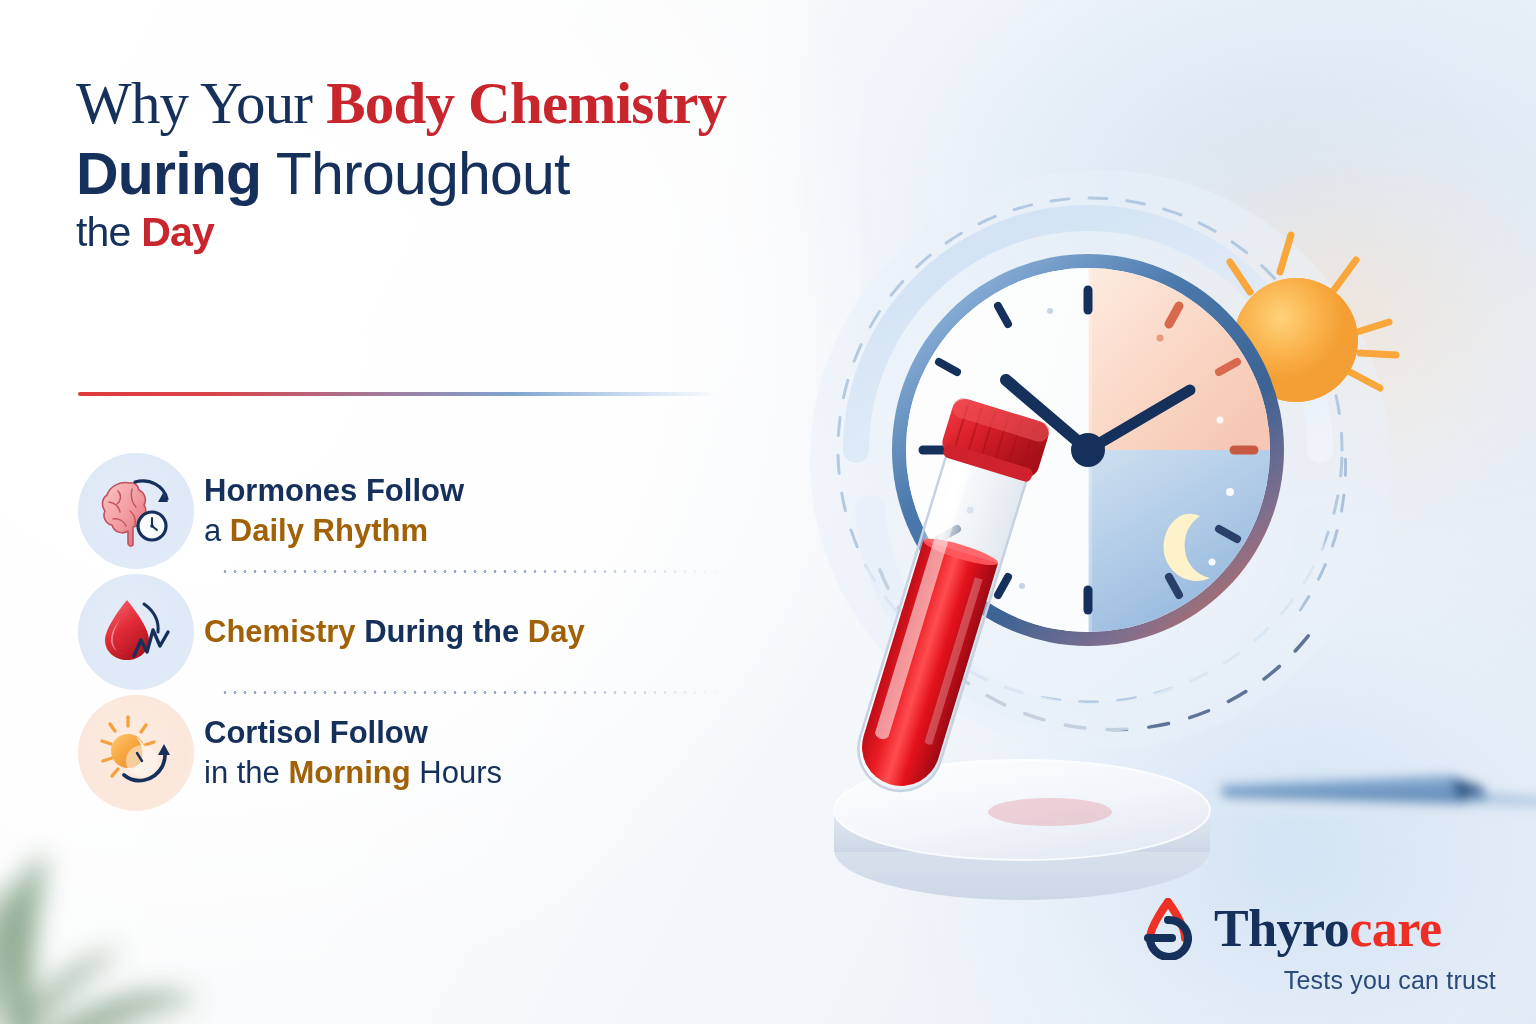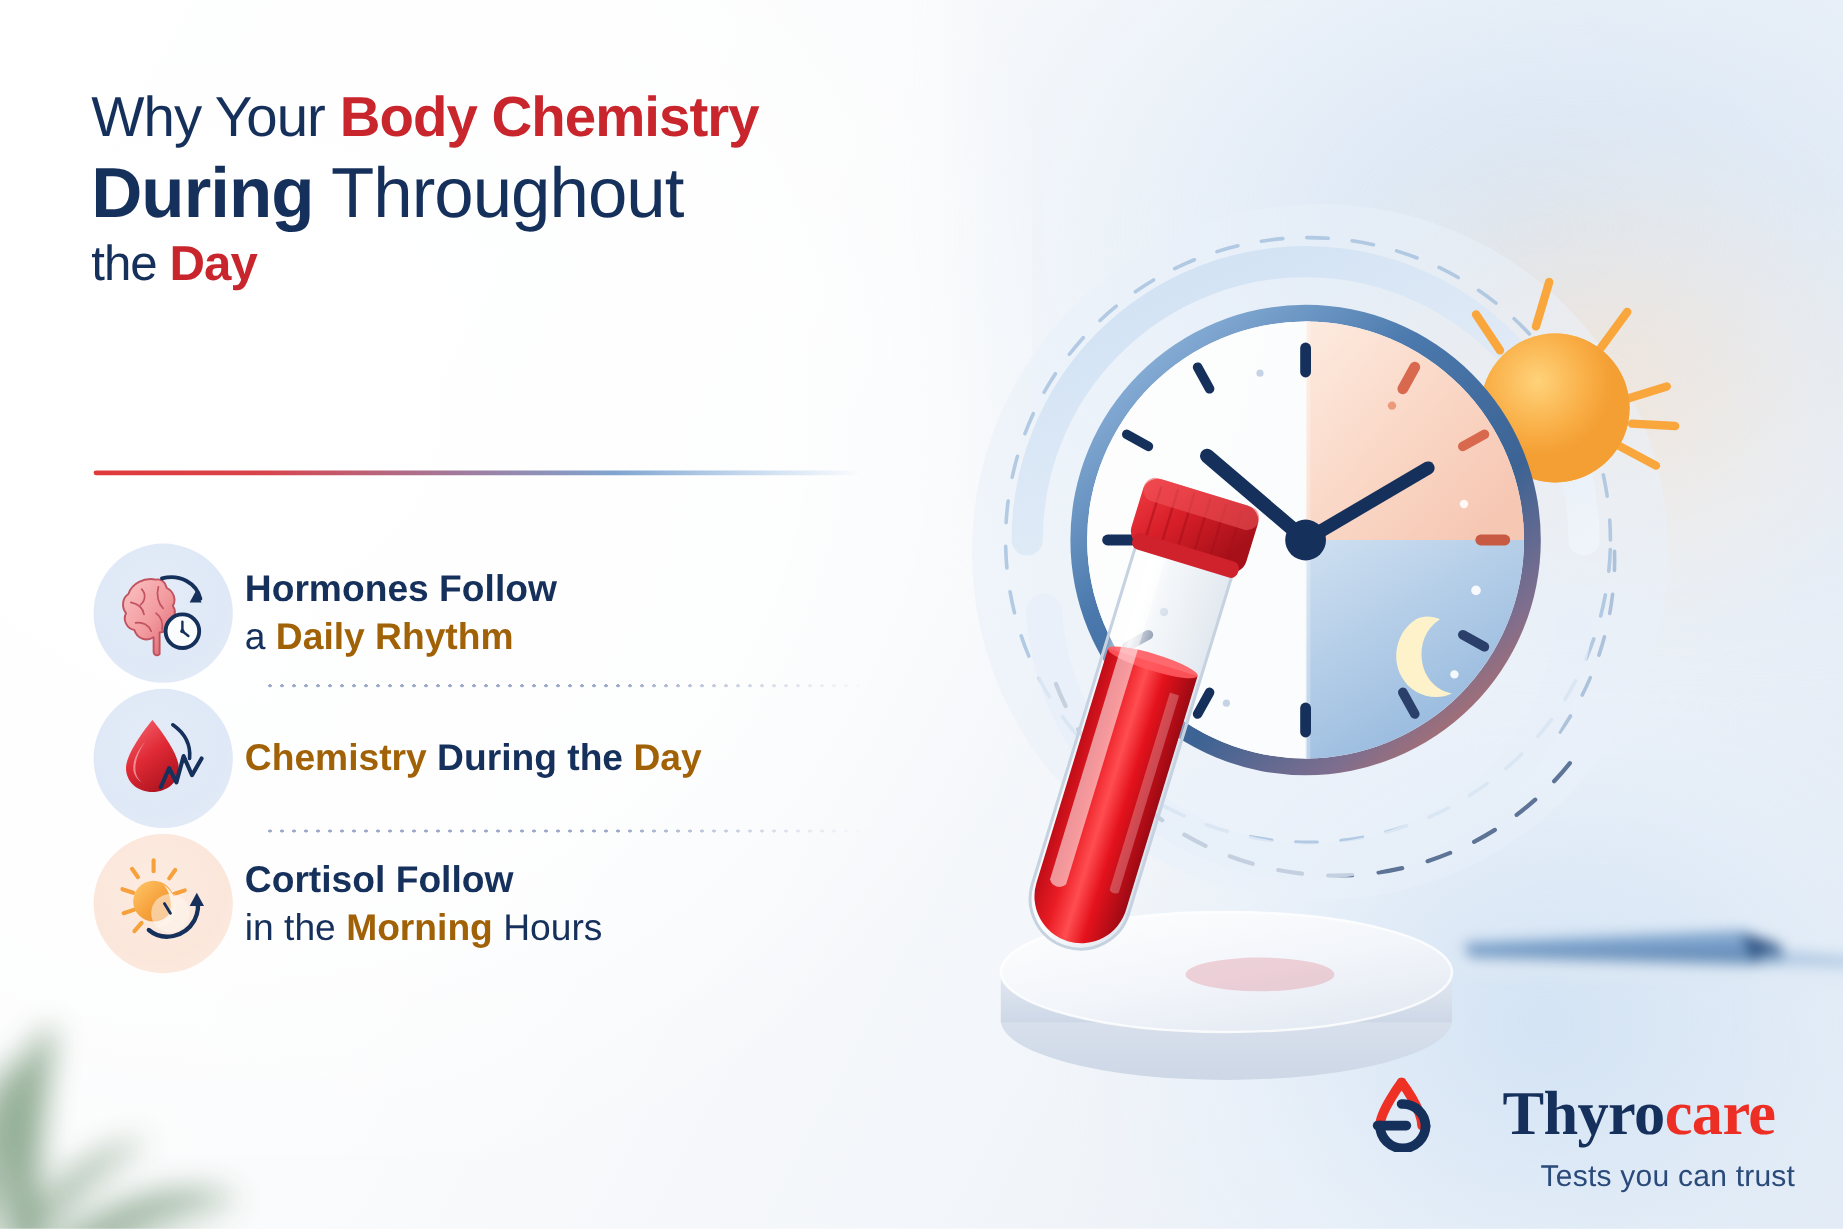--- a/index.html
+++ b/index.html
@@ -45,21 +45,21 @@
 
   
   .headline{
     position:absolute;left:76px;top:72px;width:740px;
     color:#16305c;
     font-weight:700;
     line-height:1.06;
     letter-spacing:-0.8px;
   }
   .hl-line{display:block;white-space:nowrap;}
-  .hl-l1{font-size:47px;}
+  .hl-l1{font-size:59px;font-family:Liberation Serif, serif;}
   .hl-l2{font-size:59px;margin-top:8px;}
   .hl-l3{font-size:41px;margin-top:6px;}
   .hl-light{font-weight:400;color:#16305c;}
   .hl-red{color:#c9252d;font-weight:700;}
   .hl-navy-b{color:#16305c;font-weight:700;}
 
   .accent-rule{
     position:absolute;left:78px;top:392px;width:640px;height:4px;border-radius:3px;
     background:linear-gradient(90deg,#e03a3a 0%,#d8444b 22%,#9c7fa4 50%,#7fa5d0 68%,#c9dbf0 86%,rgba(240,246,252,0) 100%);
   }
@@ -90,21 +90,21 @@
   
   .scene{position:absolute;left:760px;top:150px;width:700px;height:790px;}
   .scene svg{width:100%;height:100%;overflow:visible;}
 
   
   .logo{position:absolute;left:1138px;top:898px;width:362px;height:96px;}
   .logo-row{display:flex;align-items:center;gap:14px;}
   .logo-mark{width:62px;height:62px;flex:0 0 62px;}
   .logo-mark svg{width:100%;height:100%;}
   .logo-word{font-family:"Liberation Serif", serif;font-size:52px;font-weight:700;letter-spacing:-0.5px;line-height:1;}
-  .lw-navy{color:#16305c;margin-left:38px;}
+  .lw-navy{color:#16305c;}
   .lw-red{color:#ed2e24;}
   .logo-tag{
     font-family:"Liberation Sans", sans-serif;
     font-size:25px;color:#2a4a7a;text-align:right;
     margin-top:6px;padding-right:4px;letter-spacing:.2px;
   }
 </style>
 </head>
 <body>
 

